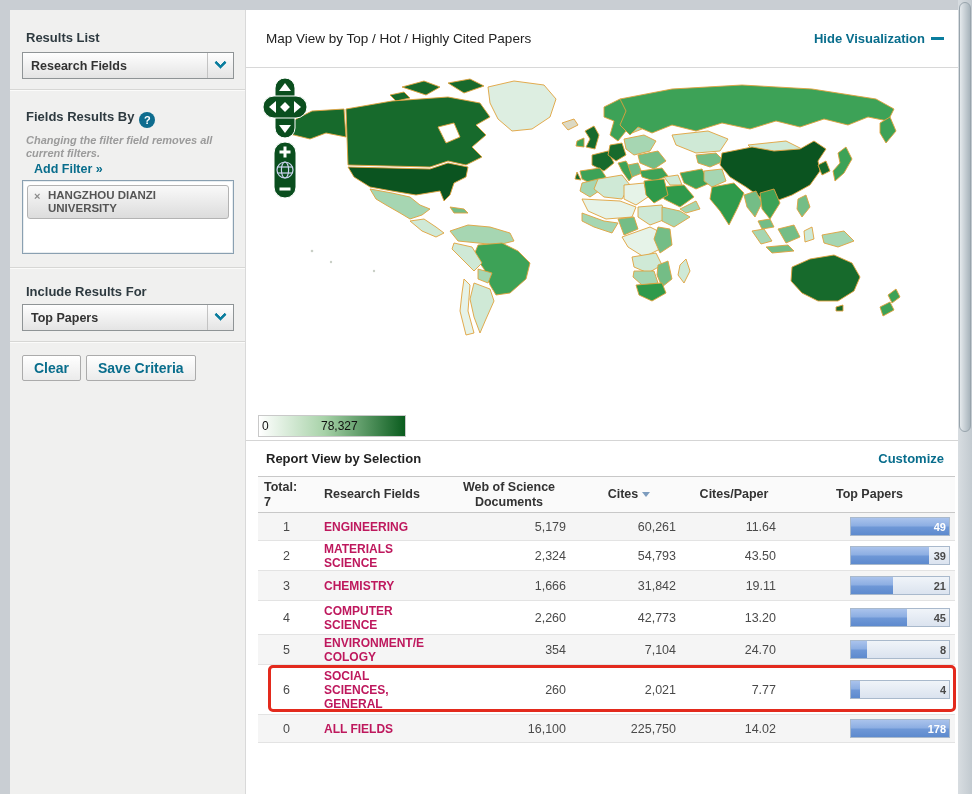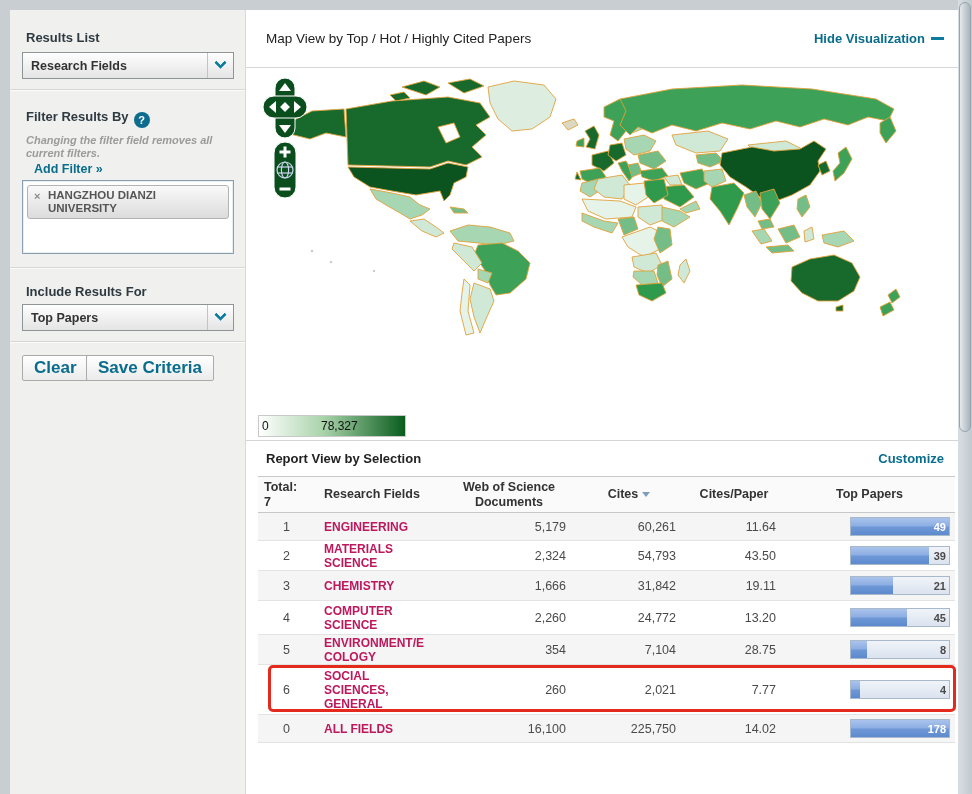--- a/index.html
+++ b/index.html
@@ -53,21 +53,21 @@
     background:linear-gradient(#f9f9f9,#dcdcdc);
     border:1px solid #b3b3b3; border-radius:3px;
     padding:3px 4px 3px 20px; font-size:11.5px; font-weight:bold; color:#555;
     line-height:13px;
   }
   .tag-x { position:absolute; left:6px; top:4px; color:#8b8b8b; font-size:11px;
     font-weight:bold; cursor:pointer; }
   .sb-btn {
     position:absolute; height:26px; background:linear-gradient(#ffffff,#ebebeb);
     border:1px solid #ababab; border-radius:2px; color:#086d8c;
-    font-size:17px; font-weight:bold; font-family:inherit; cursor:pointer;
+    font-size:14px; font-weight:bold; font-family:inherit; cursor:pointer;
     padding:0 11px;
   }
   
   .main {
     position:absolute; left:246px; top:10px; width:712px; height:784px;
     background:#fff;
   }
   .map-header { position:absolute; left:0; top:0; width:100%; height:58px;
     border-bottom:1px solid #d8d8d8; }
   .map-title { position:absolute; left:20px; top:21px; font-size:13.5px; font-weight:normal; color:#222; }
@@ -136,21 +136,21 @@
   <div class="sb-heading" style="top:20px">Results List</div>
   <div class="sb-select" style="top:42px">
     <span class="sel-text">Research Fields</span>
     <span class="sel-arrow-box">
         <span class="chevron"></span>
       </span>
   </div>
   <div class="sb-divider" style="top:79px"></div>
 
   <div class="sb-heading" style="top:99px">
-    <span>Filter Results By</span><span class="help-icon">?</span>
+    <span>Fields Results By</span><span class="help-icon">?</span>
   </div>
   <div class="sb-note" style="top:124px">Changing the filter field removes all current filters.</div>
   <div class="sb-addfilter" style="top:152px">
     <a class="teal-link">Add Filter »</a>
   </div>
   <div class="filter-box" style="top:170px">
     <div class="filter-tag">
       <span class="tag-x">×</span>
       <span>HANGZHOU DIANZI UNIVERSITY</span>
     </div>
@@ -372,36 +372,36 @@
                 <div class="bar-fill" style="width: 43%;"></div>
                 <span class="bar-num">21</span>
               </div>
             </td>
         </tr>
         <tr style="height:34px">
           <td class="t-rank">4</td>
           <td class="t-field"><a>COMPUTER
 SCIENCE</a></td>
           <td class="t-num">2,260</td>
-          <td class="t-num">24,772</td>
+          <td class="t-num">42,773</td>
           <td class="t-num">13.20</td>
           <td class="t-bar">
               <div class="bar">
                 <div class="bar-fill" style="width: 57%;"></div>
                 <span class="bar-num">45</span>
               </div>
             </td>
         </tr>
         <tr style="height:30px">
           <td class="t-rank">5</td>
           <td class="t-field"><a>ENVIRONMENT/E
 COLOGY</a></td>
           <td class="t-num">354</td>
           <td class="t-num">7,104</td>
-          <td class="t-num">28.75</td>
+          <td class="t-num">24.70</td>
           <td class="t-bar">
               <div class="bar">
                 <div class="bar-fill" style="width: 16%;"></div>
                 <span class="bar-num">8</span>
               </div>
             </td>
         </tr>
         <tr style="height:50px">
           <td class="t-rank">6</td>
           <td class="t-field"><a>SOCIAL

